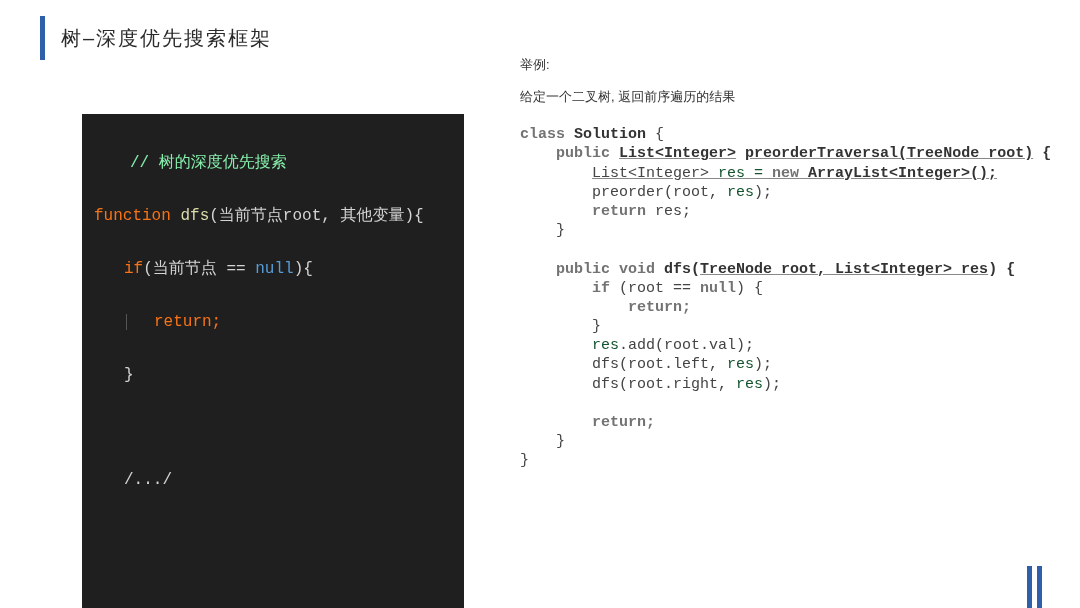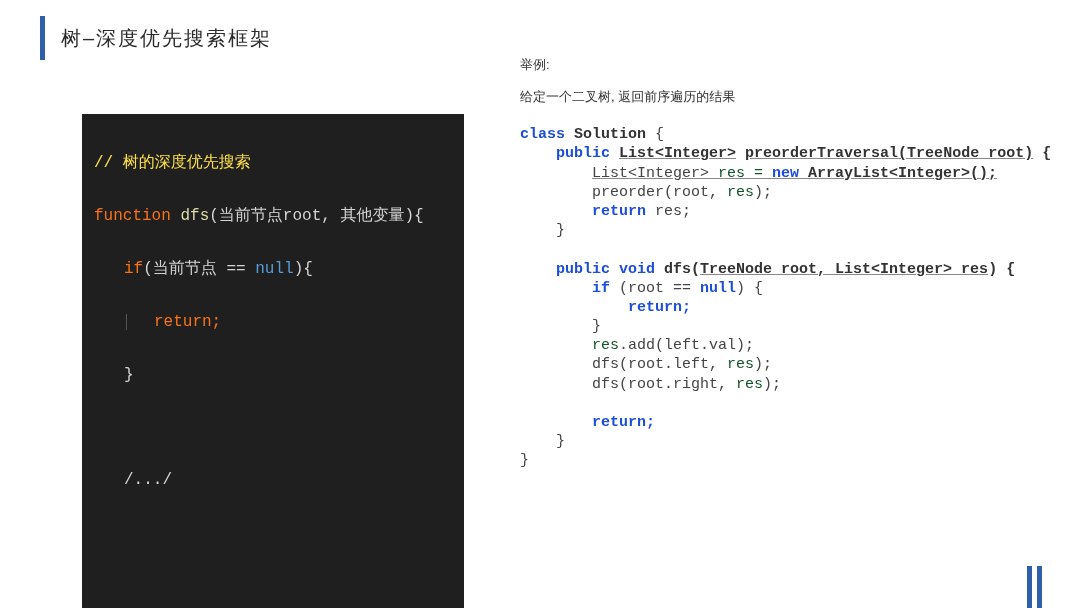--- a/index.html
+++ b/index.html
@@ -37,21 +37,21 @@
     left: 82px;
     width: 382px;
     background: #1f1f1f;
     color: #d4d4d4;
     font-family: Consolas, "Courier New", monospace;
     font-size: 16px;
     line-height: 1.65;
     padding: 10px 12px 14px 12px;
     white-space: pre;
   }
-  .tok-cmt   { color: #fde047; }
+  .tok-cmt   { color: #86efac; margin-left: 36px; }
   .tok-kw    { color: #f97316; }
   .tok-fn    { color: #dcdcaa; }
   .tok-val   { color: #569cd6; }
   .left-panel .row { display: block; }
   .i1 { padding-left: 30px; }
   .bar-indent {
     display: inline-block;
     width: 8px;
     border-left: 1px solid #555;
     margin-left: 2px;
@@ -75,21 +75,21 @@
     font-size: 13px;
     color: #333;
   }
   .java-code {
     font-family: Consolas, "Courier New", monospace;
     font-size: 15px;
     line-height: 1.28;
     color: #444;
     white-space: pre;
   }
-  .jkw   { color: #1d4ed8; font-weight: bold; }
+  .jkw   { color: #737373; font-weight: bold; }
   .jname { color: #333; font-weight: bold; }
   .junder{ text-decoration: underline; text-decoration-color: #888; }
   .jgray { color: #14532d; }
 
   .bottom-accent {
     position: absolute;
     bottom: 0;
     right: 38px;
     display: flex;
     gap: 5px;
@@ -133,21 +133,21 @@
 <span>    <span class="jkw">public</span> <span class="jname junder">List&lt;Integer&gt;</span> <span class="jname junder">preorderTraversal(TreeNode root)</span><span class="jname"> {</span></span>
 <span>        <span class="junder"><span>List&lt;Integer&gt;</span><span class="jgray"> res = </span><span class="jkw">new</span><span class="jname"> ArrayList&lt;Integer&gt;();</span></span></span>
 <span>        <span>preorder(root, </span><span class="jgray">res</span><span>);</span></span>
 <span>        <span class="jkw">return</span><span> res;</span></span>
 <span>    <span>}</span></span>
 <span> </span>
 <span>    <span class="jkw">public void</span> <span class="jname">dfs(</span><span class="jname junder">TreeNode root, List&lt;Integer&gt; res</span><span class="jname">) {</span></span>
 <span>        <span class="jkw">if</span><span> (root == </span><span class="jkw">null</span><span>) {</span></span>
 <span>            <span class="jkw">return;</span></span>
 <span>        <span>}</span></span>
-<span>        <span class="jgray">res</span><span>.add(left.val);</span></span>
+<span>        <span class="jgray">res</span><span>.add(root.val);</span></span>
 <span>        <span>dfs(root.left, </span><span class="jgray">res</span><span>);</span></span>
 <span>        <span>dfs(root.right, </span><span class="jgray">res</span><span>);</span></span>
 <span> </span>
 <span>        <span class="jkw">return;</span></span>
 <span>    <span>}</span></span>
 <span><span>}</span></span>
   </div>
 </div>
 
 <div class="bottom-accent">

